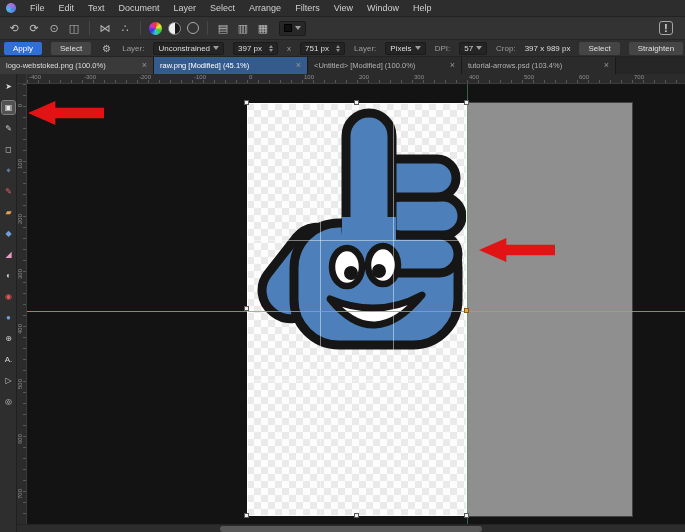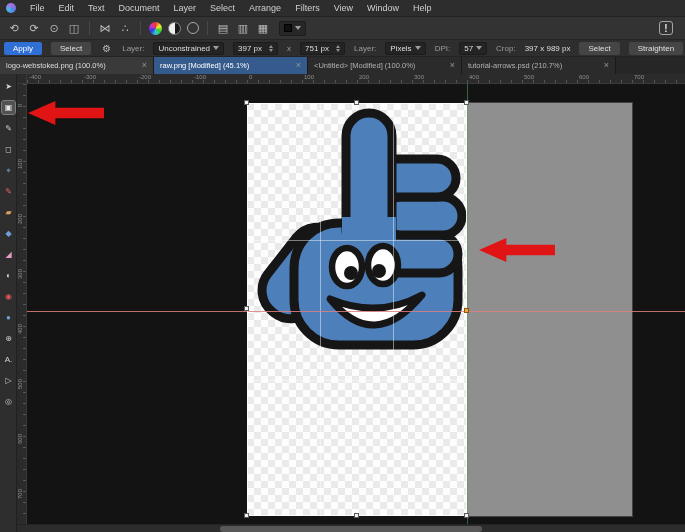--- a/index.html
+++ b/index.html
@@ -180,21 +180,21 @@
     </div>
     <div class="tab tab-highlight">
       <span class="tab-label">raw.png [Modified] (45.1%)</span>
       <span class="tab-close">×</span>
     </div>
     <div class="tab">
       <span class="tab-label">&lt;Untitled&gt; [Modified] (100.0%)</span>
       <span class="tab-close">×</span>
     </div>
     <div class="tab">
-      <span class="tab-label">tutorial-arrows.psd (210.7%)</span>
+      <span class="tab-label">tutorial-arrows.psd (103.4%)</span>
       <span class="tab-close">×</span>
     </div>
   </div>
 
   <div class="tool-palette">
       <div class="tool" style="top: 6px; color: rgb(216, 216, 216);">➤</div>
       <div class="tool tool-selected" style="top: 27px; color: rgb(232, 232, 232);">▣</div>
       <div class="tool" style="top: 48px; color: rgb(200, 200, 200);">✎</div>
       <div class="tool" style="top: 69px; color: rgb(200, 200, 200);">◻</div>
       <div class="tool" style="top: 90px; color: rgb(127, 178, 229);">⌖</div>

